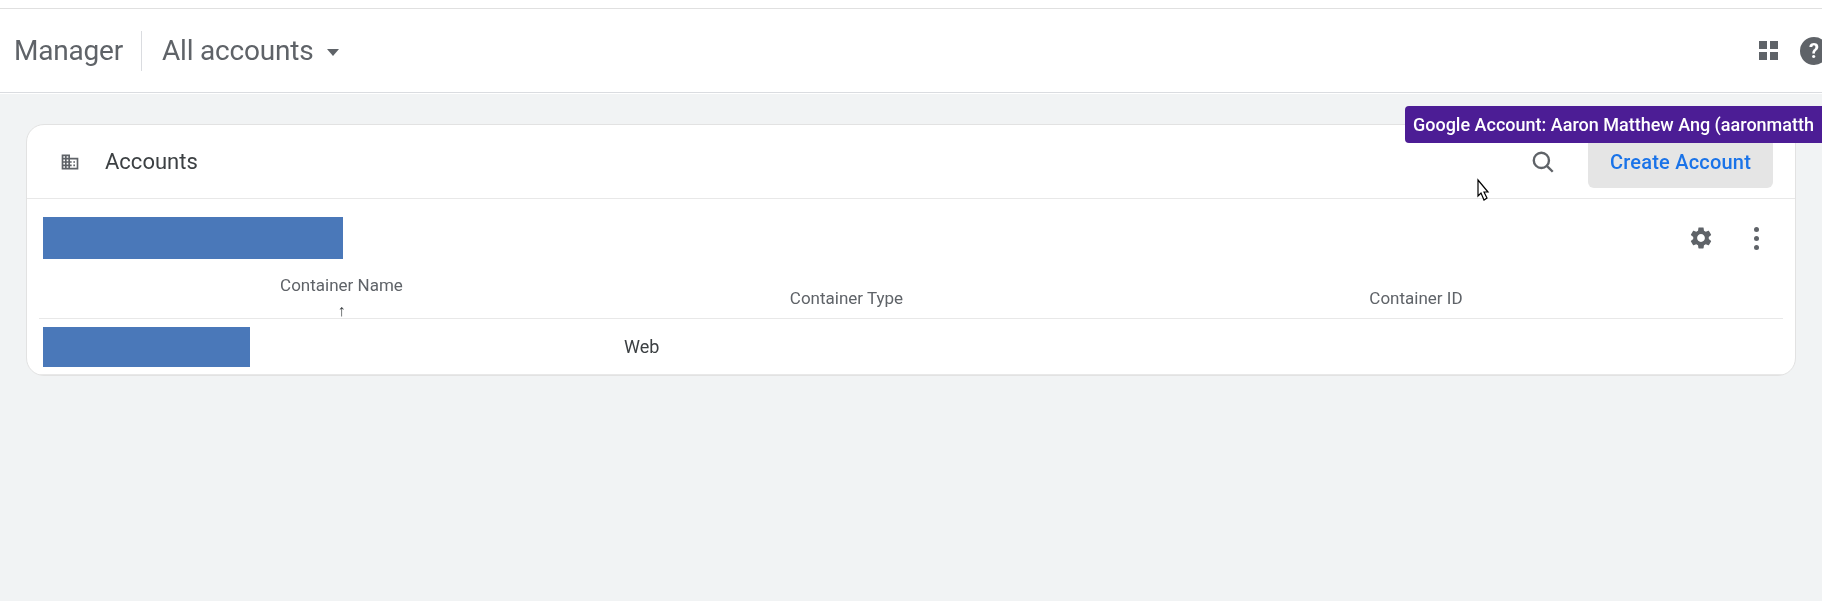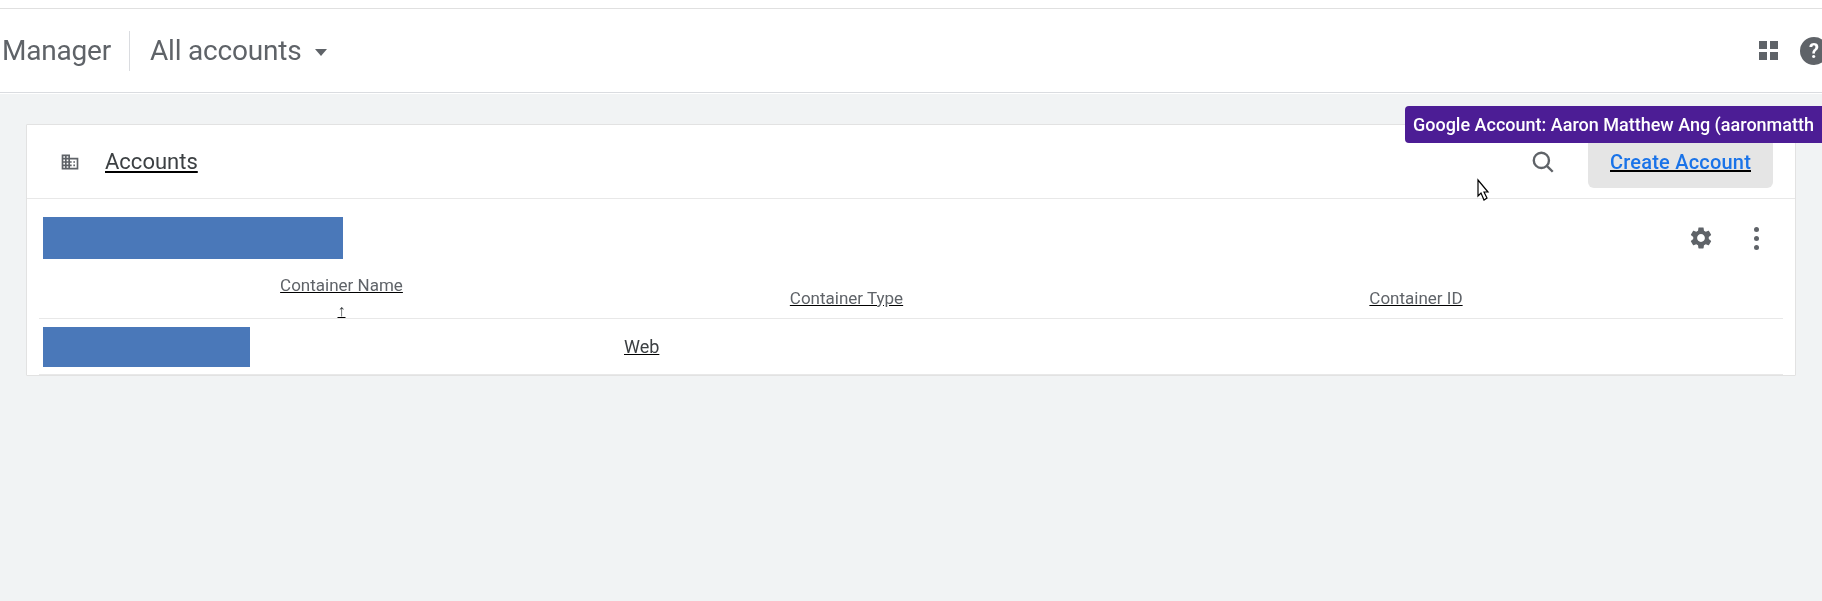--- a/index.html
+++ b/index.html
@@ -25,21 +25,21 @@
     .header-bar {
       position: absolute;
       top: 9px;
       left: 0;
       right: 0;
       height: 84px;
       background: #fff;
       border-bottom: 1px solid #dadce0;
       display: flex;
       align-items: center;
-      padding-left: 4px;
+      padding-left: 16px;
     }
     .header-left {
       display: flex;
       align-items: center;
       height: 100%;
     }
     .brand-text {
       font-size: 28px;
       color: #5f6368;
       margin-left: -2px;
@@ -124,23 +124,22 @@
       border-radius: 4px 0 0 4px;
       white-space: nowrap;
       z-index: 10;
     }
     .card {
       position: absolute;
       top: 124px;
       left: 26px;
       right: 26px;
       background: #fff;
-      border-radius: 1px;
+      border-radius: 18px;
       border: 1px solid #e2e2e2;
-      text-decoration: underline;
     }
     .card-header {
       display: flex;
       align-items: center;
       height: 74px;
       padding: 0 22px 0 32px;
       border-bottom: 1px solid #e8e8e8;
     }
     .building-icon {
       width: 22px;

